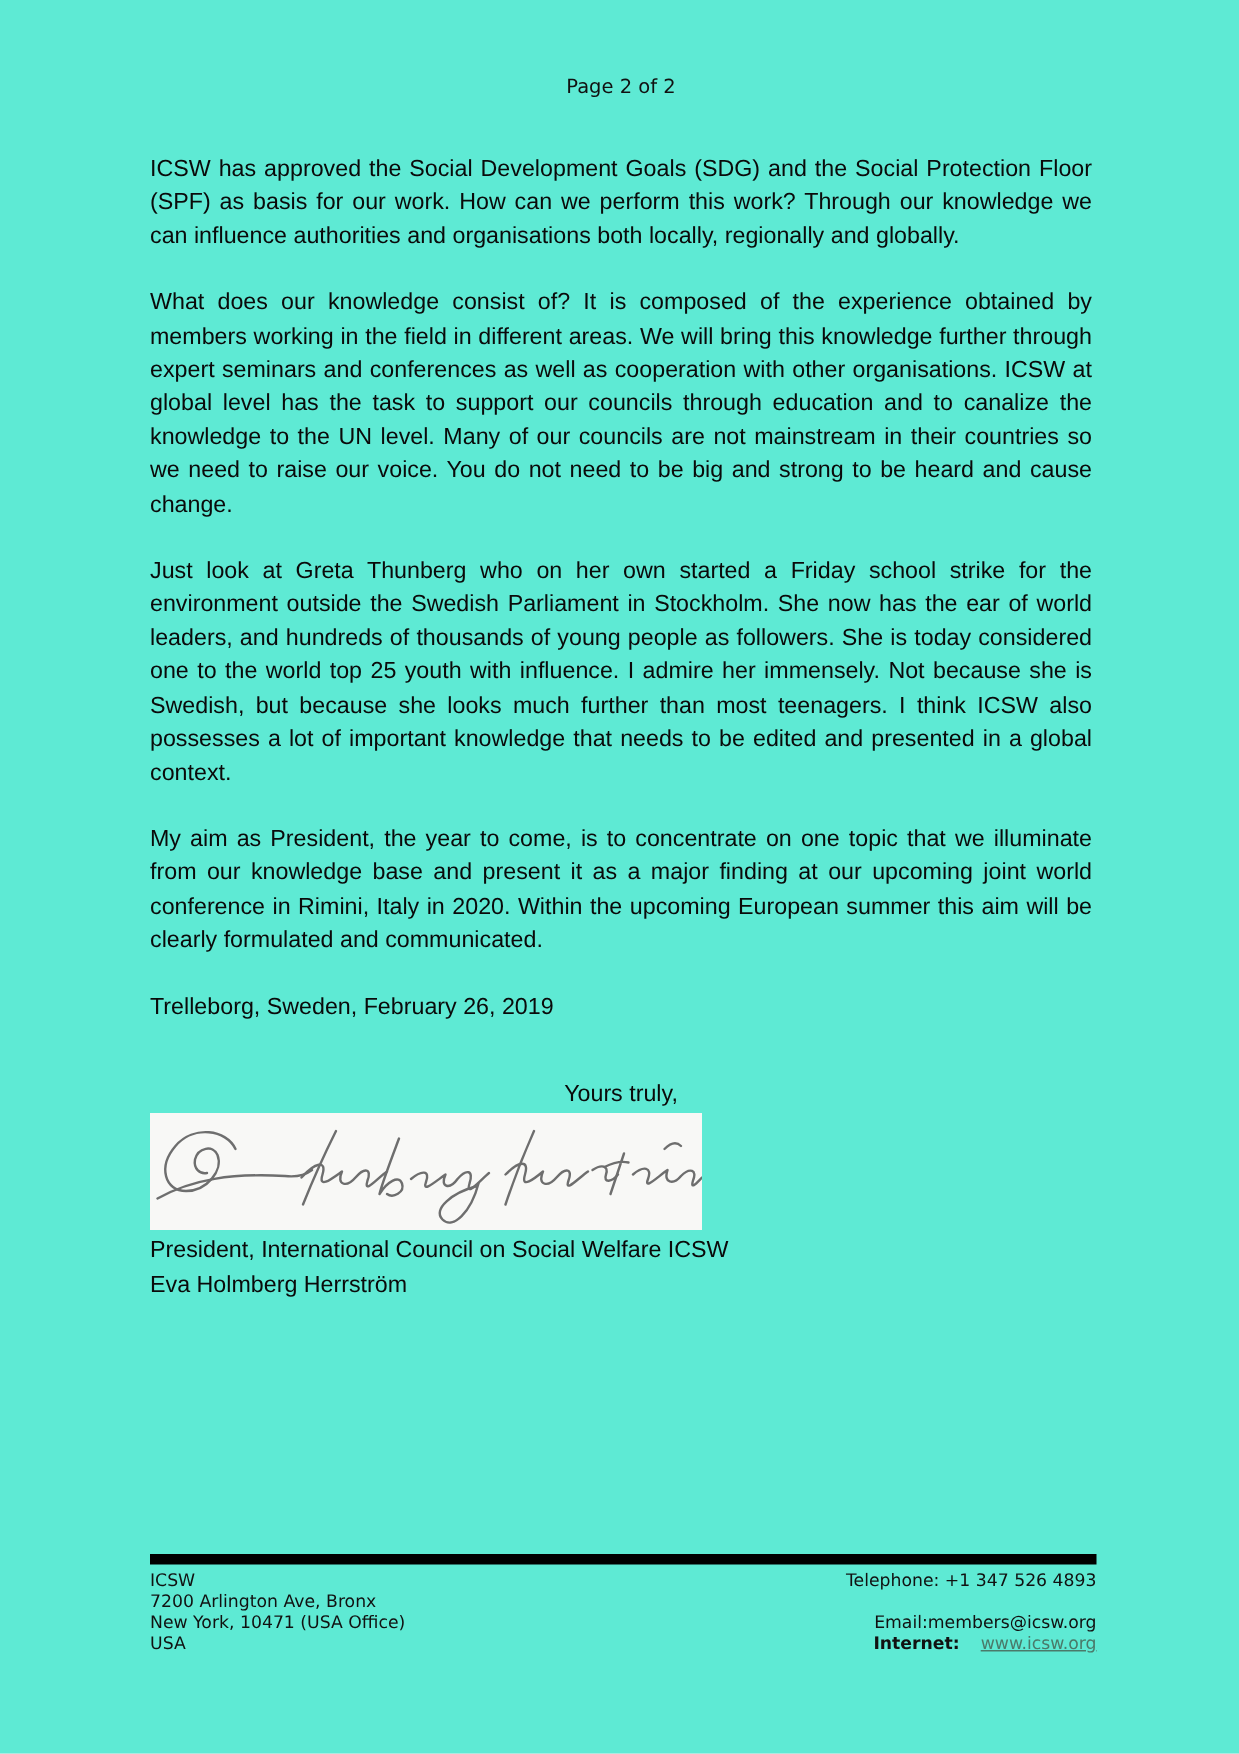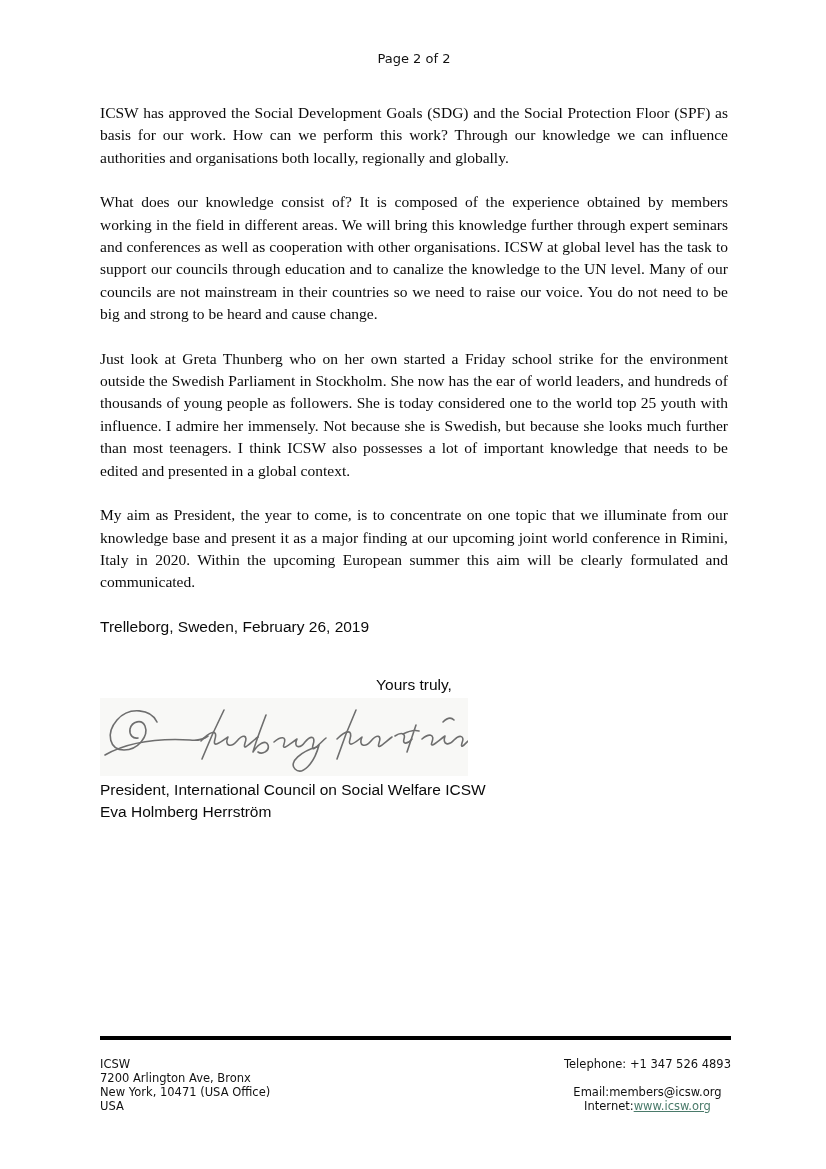--- a/index.html
+++ b/index.html
@@ -1,20 +1,20 @@
 <!DOCTYPE html>
 <html><head>
 <meta charset="utf-8">
 <style>
   html, body { margin: 0; padding: 0; background: #e9e9e9; }
   .page {
     position: relative;
     width: 826px;
     height: 1169px;
-    background: #ffffff;
+    background: #5eead4;
     font-family: "Liberation Sans", sans-serif;
     color: #000000;
     overflow: hidden;
     margin: 0 auto;
   }
   .content {
     position: absolute;
     left: 100px;
     top: 51px;
     width: 628px;
@@ -27,21 +27,20 @@
     margin-bottom: 36px;
     color: #111;
   }
   .letter-body p {
     margin: 0 0 22px 0;
     font-size: 15.5px;
     line-height: 22.4px;
     text-align: justify;
     text-align-last: left;
     color: #0a0a0a;
-    font-family: Liberation Serif, serif;
   }
   .plain-line {
     font-size: 15.5px;
     line-height: 22.4px;
     color: #0a0a0a;
   }
   .dateline { margin-bottom: 36px; }
   .closing  { margin-bottom: 1px; text-align: center; }
   .signature-wrap {
     width: 368px;
@@ -55,37 +54,37 @@
     stroke: #6e6e6e;
     stroke-width: 1.6;
     stroke-linecap: round;
     stroke-linejoin: round;
   }
   .footer {
     position: absolute;
     left: 100px;
     top: 1036px;
     width: 631px;
-    border-top: 4px solid #000000;
-    padding-top: 18px;
+    border-top: 7px solid #000000;
+    padding-top: 4px;
     display: flex;
     justify-content: space-between;
     font-family: "DejaVu Sans", sans-serif;
     font-size: 11.5px;
     line-height: 13.9px;
     color: #111;
   }
-  .footer-right { text-align: center; }
+  .footer-right { text-align: right; }
   .footer .spacer-line { height: 13.9px; }
   .footer a.site-link {
     color: #4a7a6a;
     text-decoration: underline;
     cursor: pointer;
   }
-  .internet-label { margin-right: 0; }
+  .internet-label { margin-right: 14px; font-weight: bold; }
 </style>
 </head>
 <body>
 
 <div class="page">
 
   <div class="content">
 
     <div class="page-header">Page 2 of 2</div>
 

